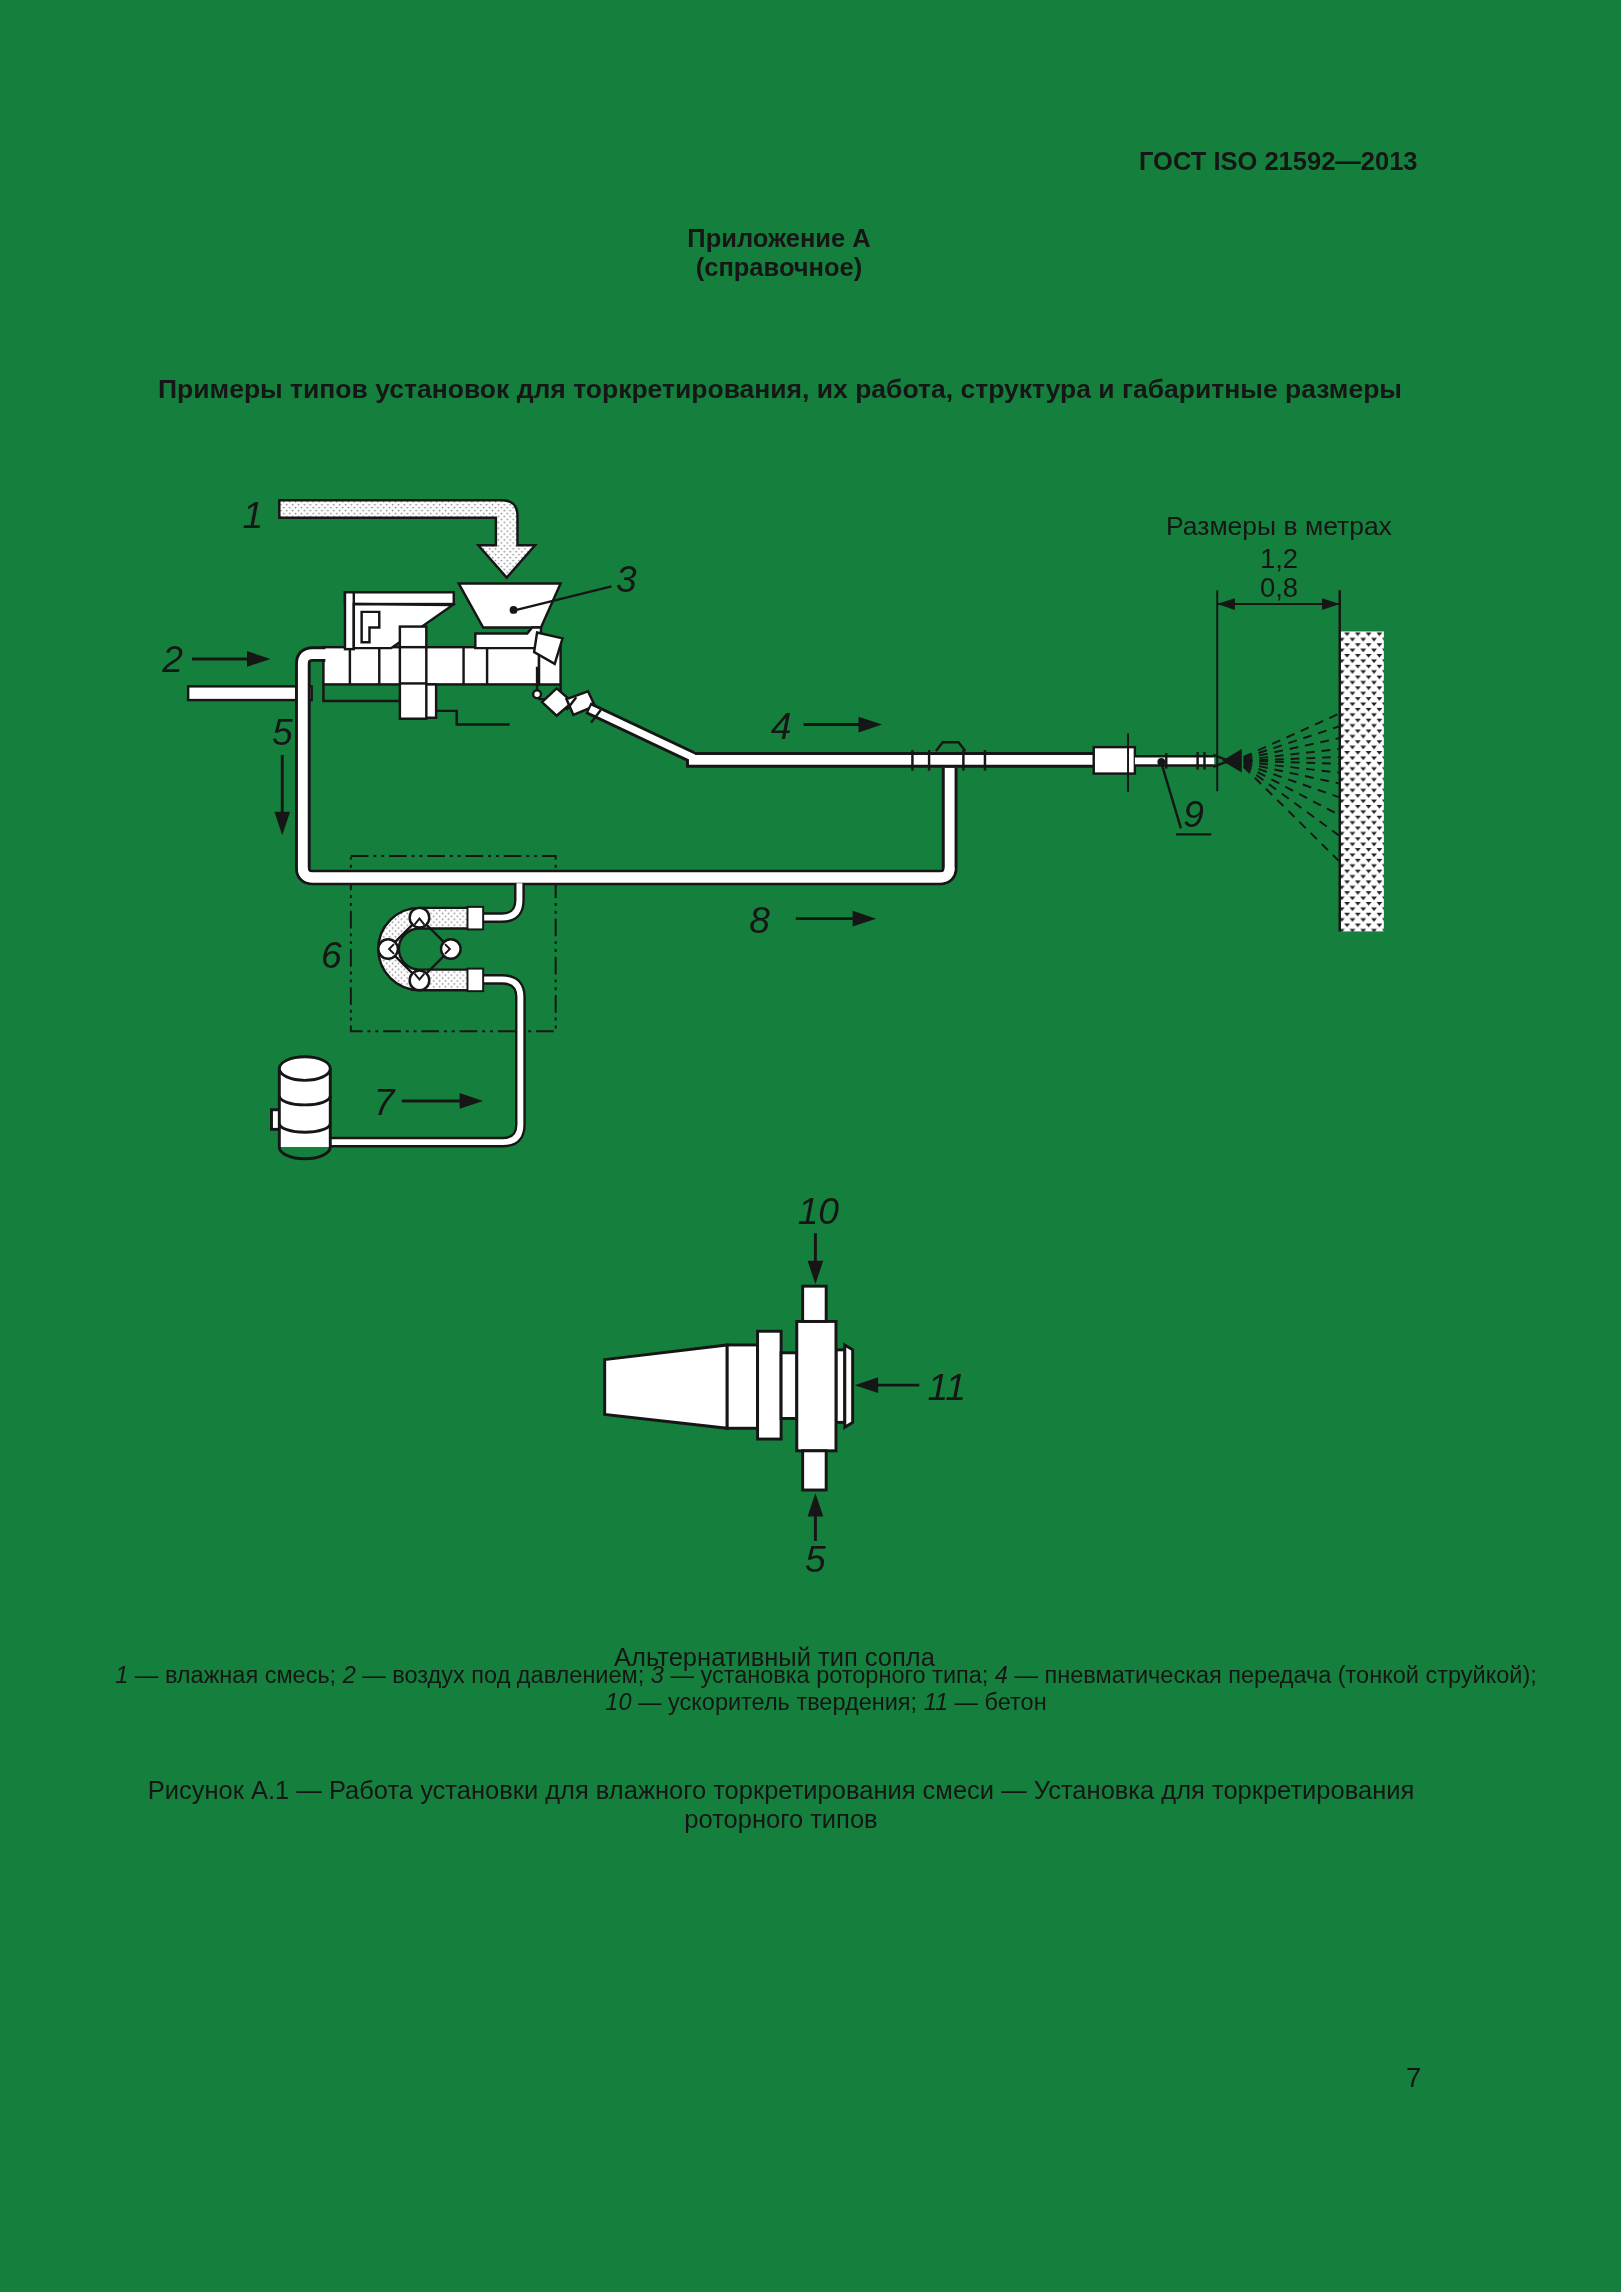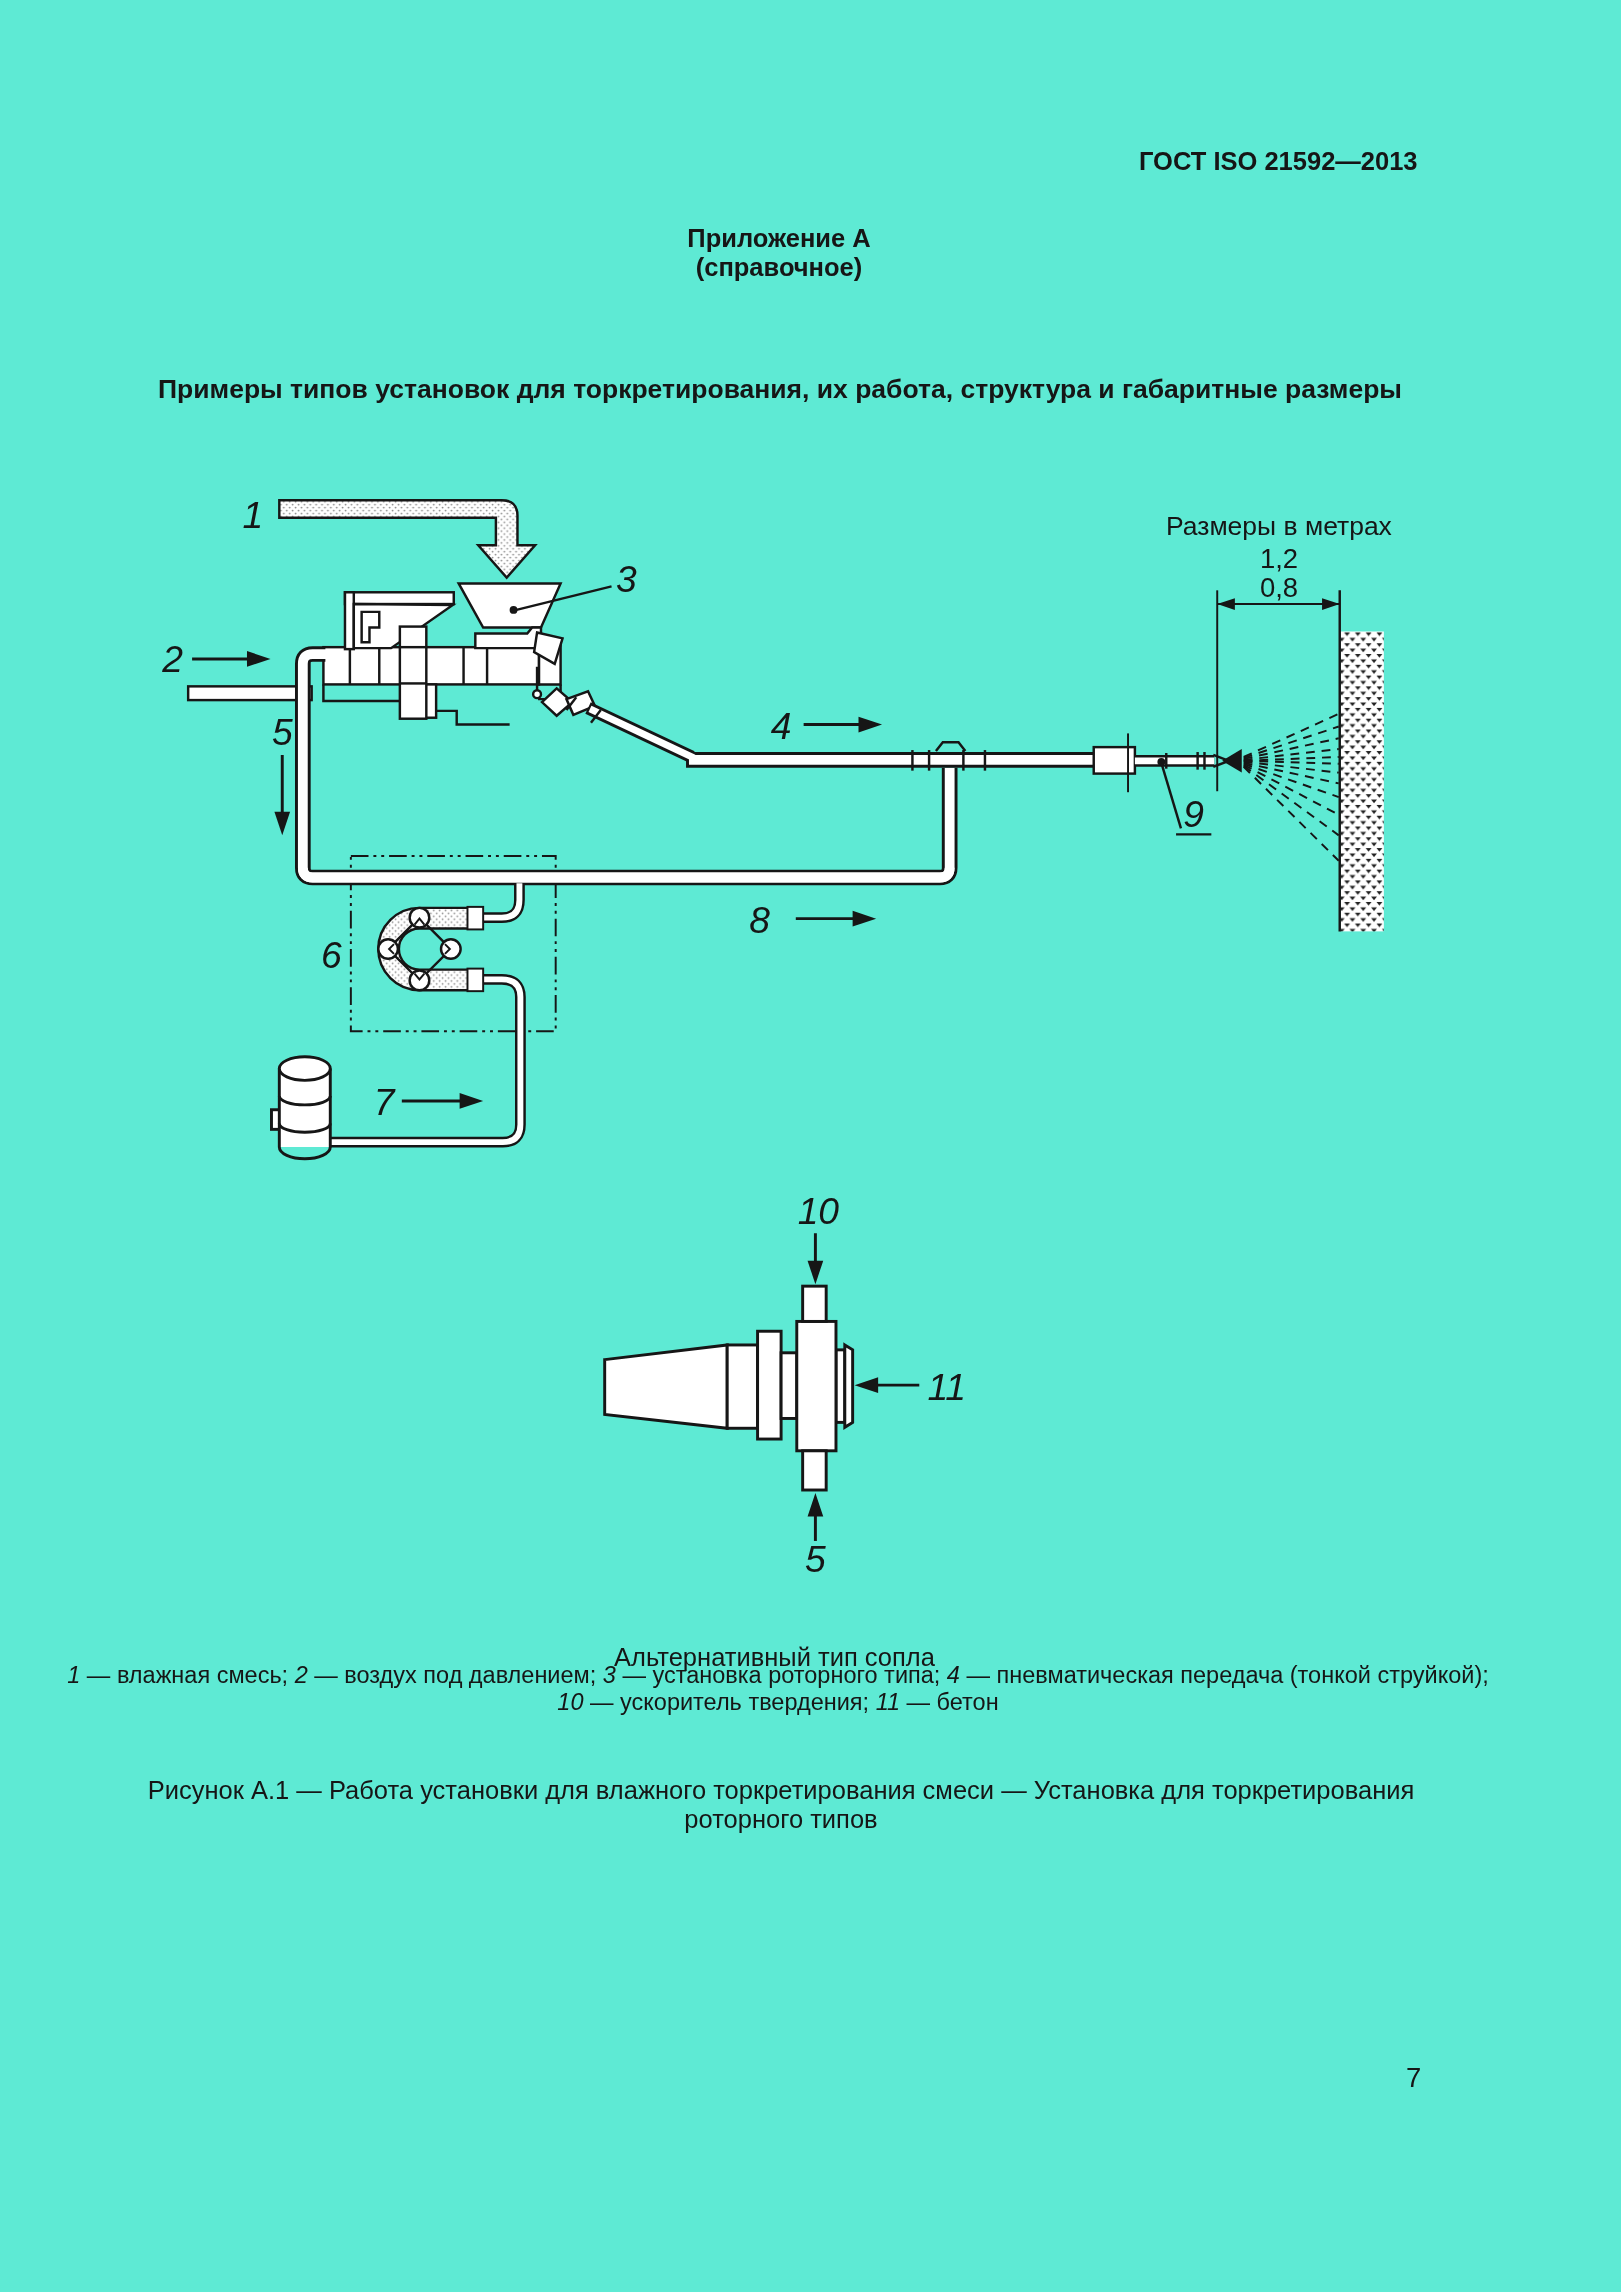--- a/index.html
+++ b/index.html
@@ -1,24 +1,24 @@
 <!DOCTYPE html>
 <html><head>
 <meta charset="utf-8">
 <style>
   html,body{margin:0;padding:0;background:#e8e8e8;}
-  .page{position:relative;width:1621px;height:2293px;background:#5eead4;
+  .page{position:relative;width:1621px;height:2293px;background:#15803d;
         font-family:"Liberation Sans",sans-serif;color:#161616;overflow:hidden;margin:0 auto;}
   .abs{position:absolute;}
   .doc-header{left:1139px;top:147px;font-size:25.5px;font-weight:bold;white-space:nowrap;}
   .appendix{left:0;top:224px;width:1558px;text-align:center;font-size:25.5px;font-weight:bold;line-height:29px;}
   .main-title{left:0;top:374px;width:1560px;text-align:center;font-size:26.5px;font-weight:bold;white-space:nowrap;}
   .units-note{left:1166px;top:463px;font-size:26.5px;margin-top:48px;}
   .alt-caption{left:0;top:1605px;width:1549px;text-align:center;font-size:25.5px;margin-top:38px;}
-  .legend{left:0;top:1662px;width:1556px;text-align:center;font-size:23.5px;line-height:27.4px;}
+  .legend{left:0;top:1662px;width:1556px;text-align:center;font-size:23.5px;line-height:27.4px;padding-left:48px;}
   .legend i{font-style:italic;}
   .fig-caption{left:0;top:1776px;width:1562px;text-align:center;font-size:25.5px;line-height:29px;}
   .page-number{left:1406px;top:2062px;font-size:27.4px;}
   svg{position:absolute;left:0;top:0;}
   svg text{font-family:"Liberation Sans",sans-serif;}
   .numlab{font-size:38px;font-style:italic;fill:#161616;}
   .dimlab{font-size:28px;fill:#161616;}
 </style>
 </head>
 <body>

